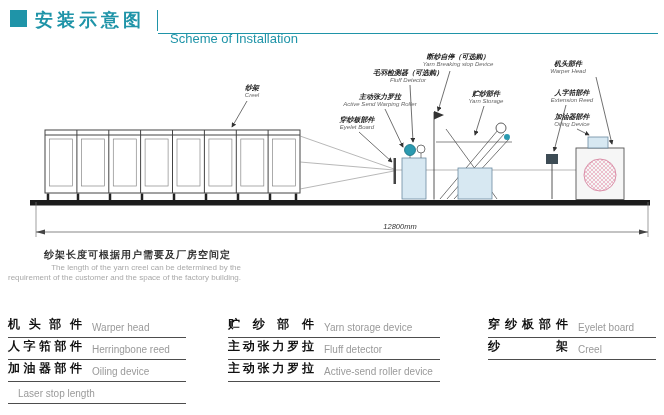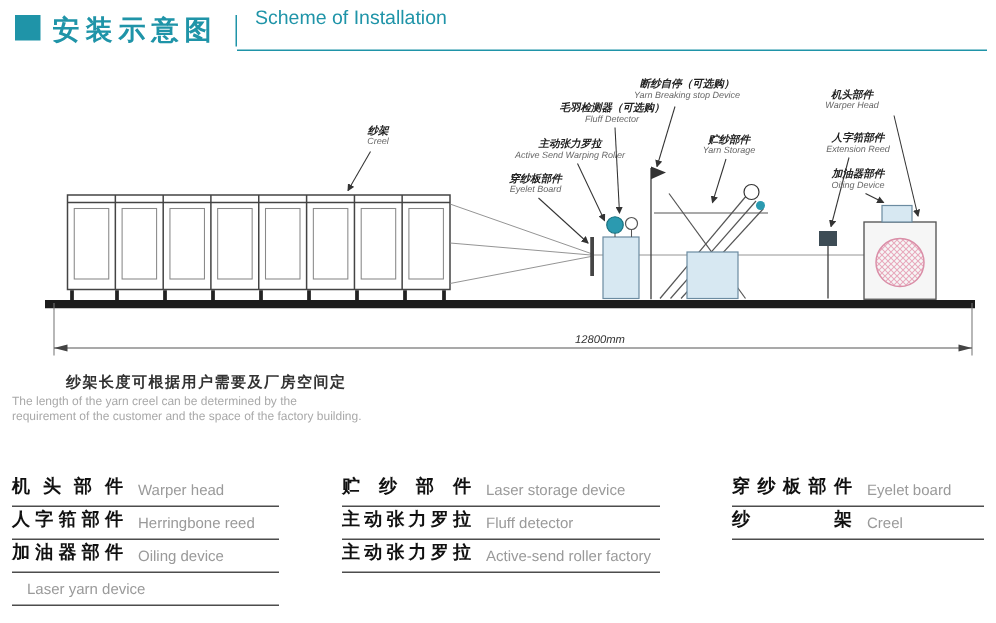--- a/index.html
+++ b/index.html
@@ -3,33 +3,33 @@
 <meta charset="utf-8">
 <style>
   html,body{margin:0;padding:0;background:#fff;}
   body{font-family:"Liberation Sans",sans-serif;}
   .page{position:relative;width:664px;height:415px;background:#fff;overflow:hidden;}
 
   
   .bullet{position:absolute;left:10px;top:10px;width:17px;height:17px;background:var(--accent,#1f94a8);}
   .title-zh{position:absolute;left:35px;top:8px;font-size:18px;font-weight:bold;letter-spacing:4px;color:var(--accent,#1f94a8);}
   .hdr-divider{position:absolute;left:157px;top:10px;width:1px;height:21px;background:var(--accent,#1f94a8);}
-  .title-en{position:absolute;left:170px;top:4px;font-size:13px;color:var(--accent,#1f94a8);}
+  .title-en{position:absolute;left:170px;top:31px;font-size:13px;color:var(--accent,#1f94a8);}
   .hdr-rule{position:absolute;left:158px;top:33px;width:500px;height:1px;background:var(--accent,#1f94a8);}
 
   
   .diagram{position:absolute;left:0;top:50px;width:664px;height:195px;font-style:italic;}
   .diagram svg{position:absolute;left:0;top:0;}
   .callout{position:absolute;transform:translateX(-50%);text-align:center;white-space:nowrap;}
   .c-zh{font-size:7px;font-weight:bold;color:#222;line-height:8px;}
   .c-en{font-size:6px;color:#666;line-height:7px;}
 
   
   .note-zh{position:absolute;left:8px;top:248px;font-size:10px;font-weight:600;color:#333;letter-spacing:1px;margin-left:36px;}
-  .note-en{position:absolute;left:8px;top:263px;font-size:8px;color:#a9a9a9;line-height:10px;}
+  .note-en{position:absolute;left:8px;top:263px;font-size:8px;color:#a9a9a9;line-height:10px;text-align:right;}
 
   
   .glossary{position:absolute;left:8px;top:316px;width:648px;height:92px;}
   .g-col{position:absolute;top:0;}
   .g-col1{left:0;width:178px;}
   .g-col2{left:220px;width:212px;}
   .g-col3{left:480px;width:168px;}
   .g-row{height:22px;display:flex;align-items:flex-end;padding-bottom:4px;box-sizing:border-box;border-bottom:1px solid #4d4d4d;}
   .g-zh{display:inline-block;font-size:12px;font-weight:bold;color:#111;text-align-last:justify;}
   .g-col1 .g-zh{width:74px;}
@@ -216,35 +216,35 @@
       </div>
       <div class="g-row">
         <span class="g-zh">人字筘部件</span>
         <span class="g-en">Herringbone reed</span>
       </div>
       <div class="g-row">
         <span class="g-zh">加油器部件</span>
         <span class="g-en">Oiling device</span>
       </div>
       <div class="g-row">
-        <span class="g-en">Laser yarn device</span>
+        <span class="g-en">Laser stop length</span>
       </div>
     </div>
     <div class="g-col g-col2">
       <div class="g-row">
         <span class="g-zh">贮纱部件</span>
-        <span class="g-en">Laser storage device</span>
+        <span class="g-en">Yarn storage device</span>
       </div>
       <div class="g-row">
         <span class="g-zh">主动张力罗拉</span>
         <span class="g-en">Fluff detector</span>
       </div>
       <div class="g-row">
         <span class="g-zh">主动张力罗拉</span>
-        <span class="g-en">Active-send roller factory</span>
+        <span class="g-en">Active-send roller device</span>
       </div>
     </div>
     <div class="g-col g-col3">
       <div class="g-row">
         <span class="g-zh">穿纱板部件</span>
         <span class="g-en">Eyelet board</span>
       </div>
       <div class="g-row">
         <span class="g-zh">纱架</span>
         <span class="g-en">Creel</span>

